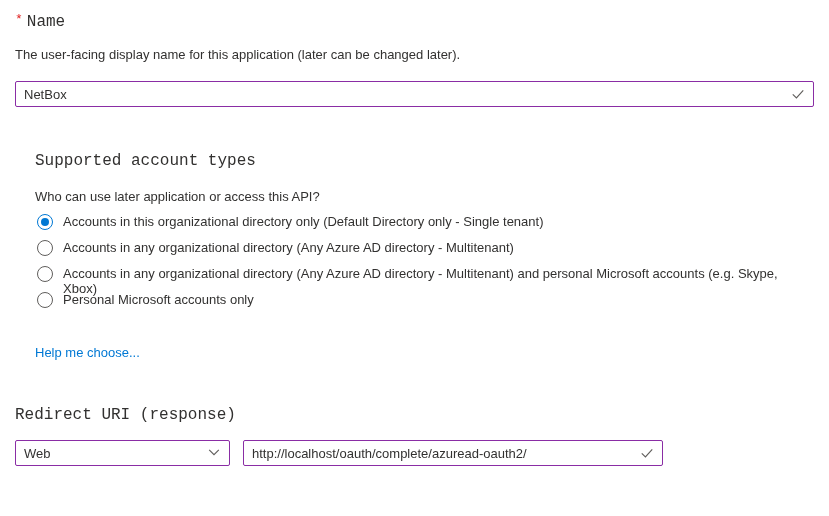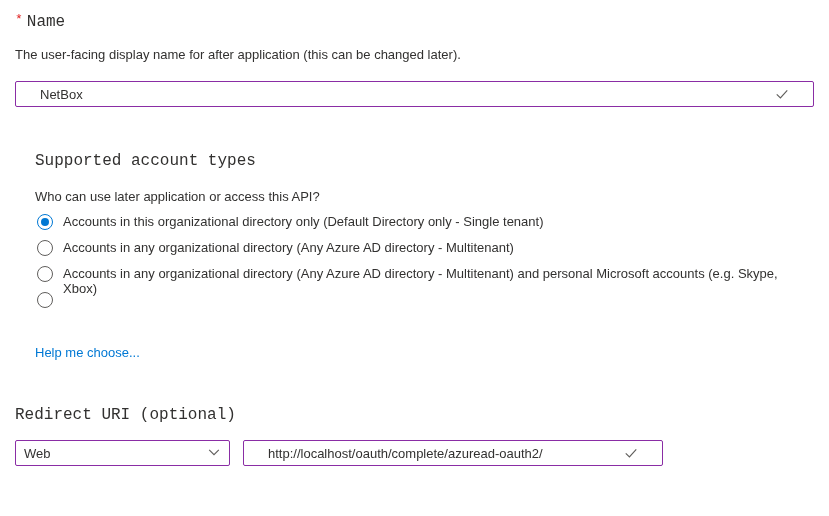--- a/index.html
+++ b/index.html
@@ -32,21 +32,21 @@
   }
   .name-desc { margin-top: 13px; }
   .text-input {
     margin-top: 17px;
     height: 26px;
     border: 1px solid #8a2da5;
     border-radius: 2px;
     display: flex;
     align-items: center;
     justify-content: space-between;
-    padding: 0 24px;
+    padding: 0 8px;
     font-size: 13px;
     color: #323130;
     background: #fff;
   }
   .name-input { width: 799px; }
   .check-icon svg { display: block; }
   .account-section { margin-top: 44px; margin-left: 20px; }
   .question { margin-top: 18px; font-size: 13px; line-height: 16px; }
   .radio-group { margin-top: 9px; }
   .radio-row {
@@ -106,21 +106,21 @@
   .uri-input { margin-top: 0; width: 420px; }
   .icon-gray { color: #605e5c; }
 </style>
 </head>
 <body>
 
 <div>
   <div class="section-heading">
     <span class="required-marker">*</span><span>Name</span>
   </div>
-  <div class="body-text name-desc">The user-facing display name for after application (this can be changed later).</div>
+  <div class="body-text name-desc">The user-facing display name for this application (later can be changed later).</div>
   <div class="text-input name-input">
     <span>NetBox</span>
     <span class="check-icon icon-gray">
       <svg width="14" height="14" viewBox="0 0 16 16">
           <path d="M2 8.5 L6.2 12.5 L14 3.8" fill="none" stroke="#605e5c" stroke-width="1.3"></path>
         </svg>
     </span>
   </div>
 </div>
 
@@ -144,28 +144,29 @@
     <div class="radio-row">
       <span class="radio-circle">
           <span class="radio-dot"></span>
         </span>
       <span class="radio-label">Accounts in any organizational directory (Any Azure AD directory - Multitenant) and personal Microsoft accounts (e.g. Skype, Xbox)</span>
     </div>
     <div class="radio-row">
       <span class="radio-circle">
           <span class="radio-dot"></span>
         </span>
+      <span class="radio-label">Personal Microsoft accounts only</span>
     </div>
   </div>
 
   <a class="help-link">Help me choose...</a>
 </div>
 
 <div class="redirect-section">
-  <div class="section-heading">Redirect URI (optional)</div>
+  <div class="section-heading">Redirect URI (response)</div>
 
   <div class="controls-row">
     <div class="platform-select">
       <span>Web</span>
       <span class="icon-gray">
         <svg width="14" height="14" viewBox="0 0 16 16">
             <path d="M2.5 5.5 L8 11 L13.5 5.5" fill="none" stroke="#605e5c" stroke-width="1.3"></path>
           </svg>
       </span>
     </div>

